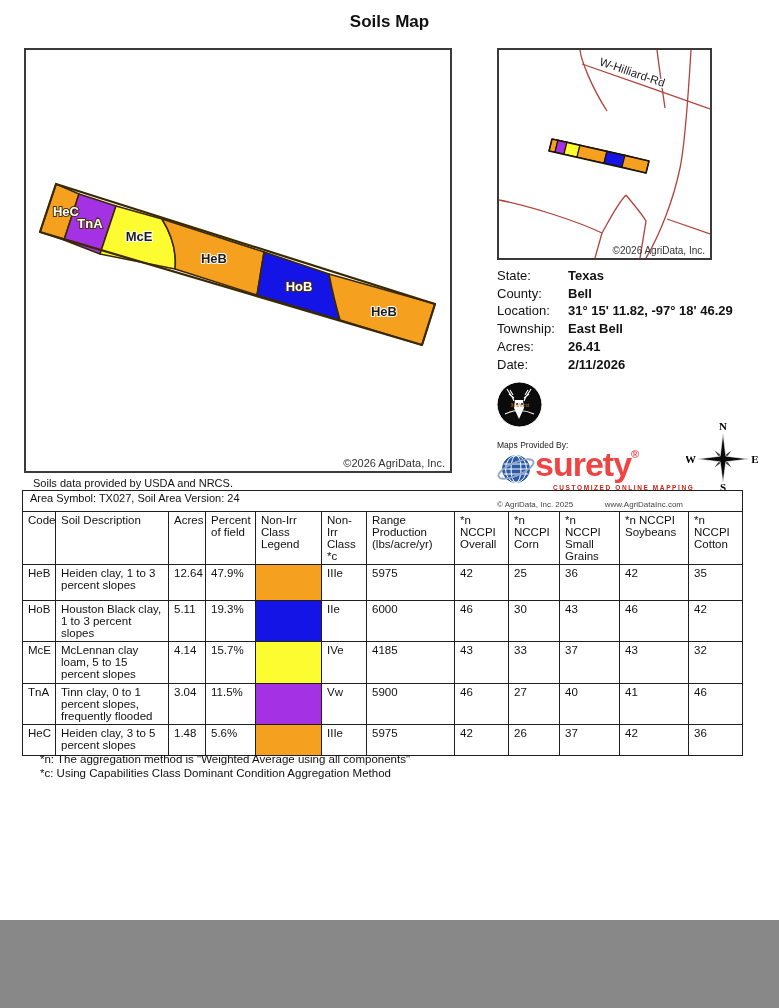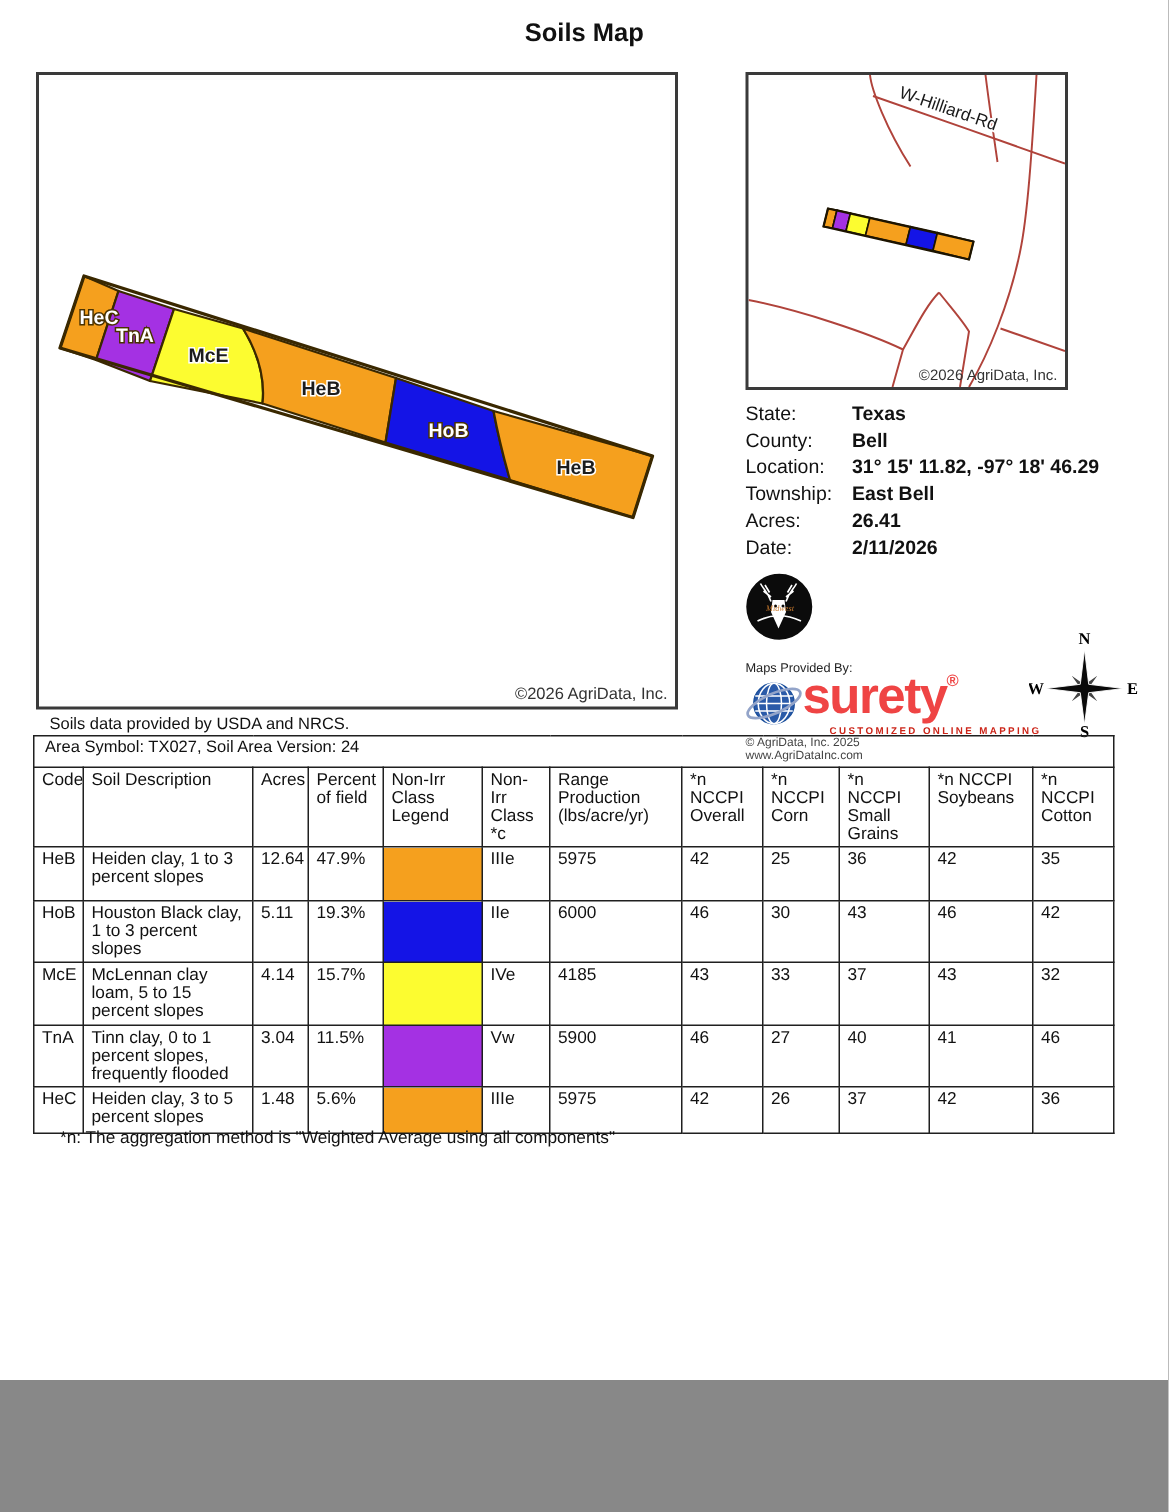--- a/index.html
+++ b/index.html
@@ -25,22 +25,22 @@
   .info-row .val { font-weight:bold; white-space:nowrap; }
   .note-top { position:absolute; left:33px; top:477px; font-size:11px; color:#111; }
   .surety { position:absolute; left:497px; top:440px; width:186px; }
   .maps-by { font-size:8.5px; color:#222; margin-bottom:1px; }
   .surety-row { position:relative; height:37px; }
   .surety-word { position:absolute; left:38px; top:-4px; font-size:34px; font-weight:bold;
                  color:#ef4444; letter-spacing:-1px; line-height:1; }
   .surety-word sup { font-size:11px; vertical-align:18px; letter-spacing:0; }
   .surety-tag { position:absolute; left:56px; top:33px; font-size:6.5px; font-weight:bold;
                 letter-spacing:1.6px; color:#CC2418; white-space:nowrap; }
-  .surety-foot { display:flex; justify-content:space-between; width:186px; margin-top:2px;
-                 font-size:8px; color:#444;flex-direction:column; }
+  .surety-foot { display:flex; justify-content:space-between; width:186px; margin-top:12px;
+                 font-size:8px; color:#444; }
   .compass { position:absolute; left:686px; top:420px; }
   .compass text { font-family:"Liberation Serif", serif; font-weight:bold; font-size:11px; fill:#000; }
   .deer { position:absolute; left:496px; top:381px; }
   .soils-table { position:absolute; left:22px; top:490px; width:720px;
                  border-collapse:collapse; table-layout:fixed; font-size:11.5px; }
   .soils-table td, .soils-table th { border:1.5px solid #1f1f1f; vertical-align:top;
                  padding:2px 5px; text-align:left; font-weight:normal; overflow:hidden; }
   .soils-table .area-hdr td { height:21px; font-size:11px; padding:1px 7px; }
   .soils-table .col-hdr th { height:37px; }
   .num { text-align:right; }
@@ -286,20 +286,21 @@
       <td class="num">26</td>
       <td class="num">37</td>
       <td class="num">42</td>
       <td class="num">36</td>
     </tr>
     </tbody>
   </table>
 
   <div class="footnotes">
     <div>*n: The aggregation method is "Weighted Average using all components"</div>
+    <div>*c: Using Capabilities Class Dominant Condition Aggregation Method</div>
   </div>
 
   <div class="note-bottom">Soils data provided by USDA and NRCS.</div>
 
   <div class="ctx-logo">
     <svg width="44" height="46" viewBox="0 0 52 52">
       <defs>
         <clipPath id="txclip">
           <path d="M16,2 L29,3 L29,17 L50,18 L48,25 L41,29 L37,38 L34,50 L28,43 L18,41 L9,31 L2,24 L10,20 L16,18 Z"></path>
         </clipPath>

